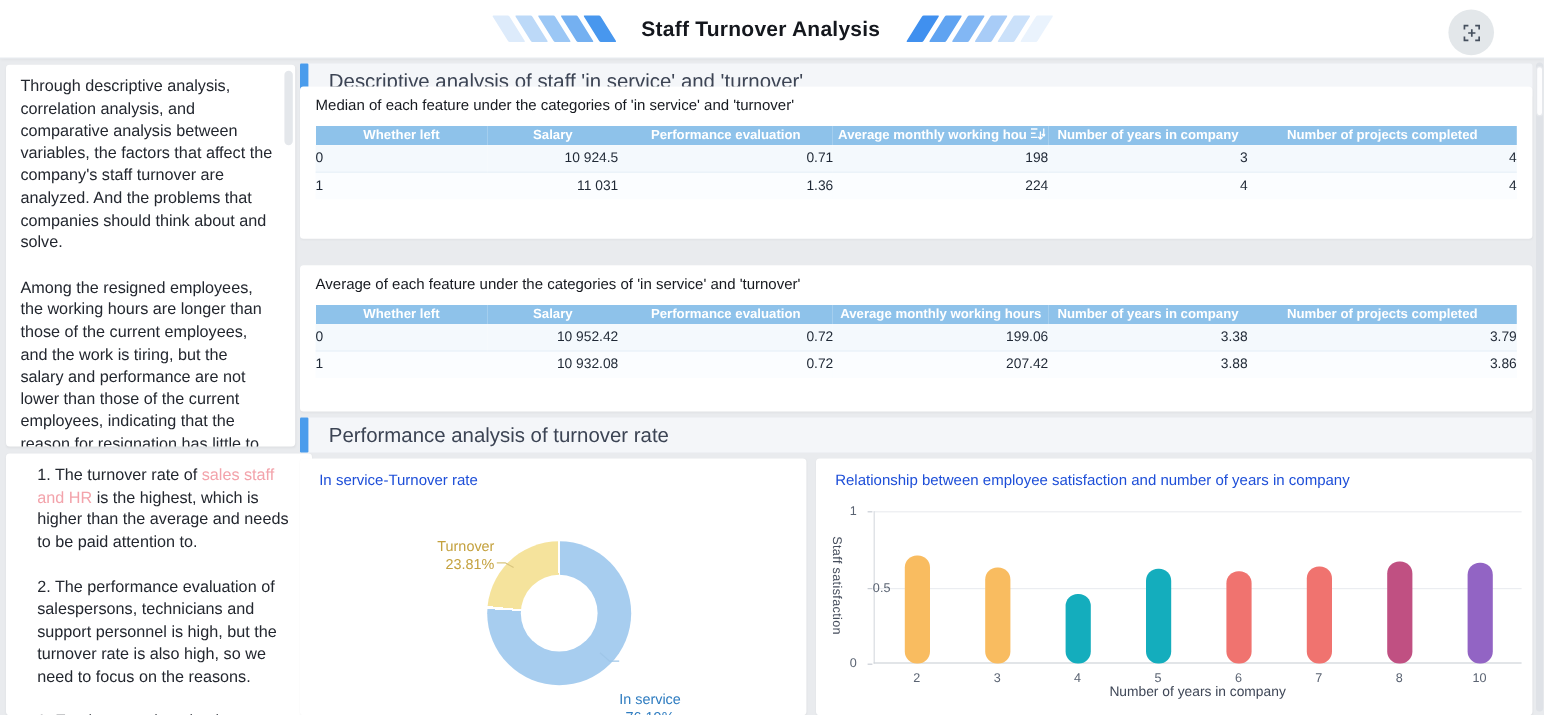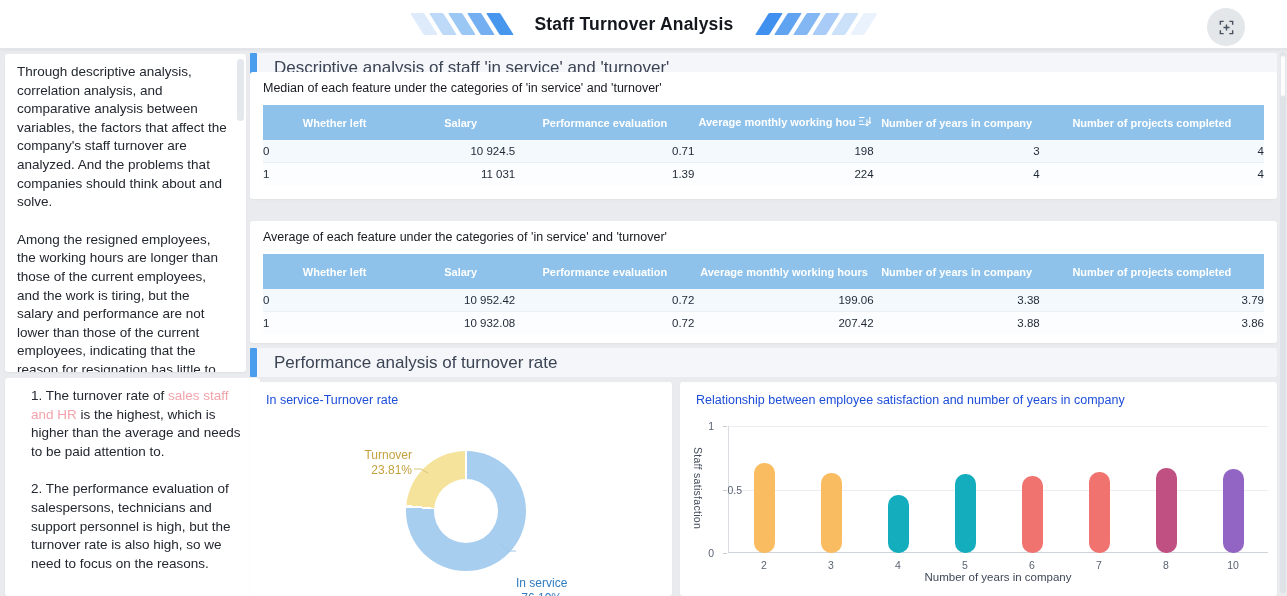--- a/index.html
+++ b/index.html
@@ -37,21 +37,21 @@
   .section-header .stitle{font-size:17px;color:#3c4454;padding-left:17px;}
   .sec1{top:53px;} .sec2{top:348px;}
 
   .card{position:absolute;background:#fff;border-radius:3px;box-shadow:0 1px 2px rgba(0,0,0,.04);}
   .tcard1{left:250px;top:72px;width:1027px;height:127px;}
   .tcard2{left:250px;top:221px;width:1027px;height:122px;}
   .card-subtitle{font-size:12.5px;color:#16191f;margin:9px 0 0 13px;}
 
   table.dtable{border-collapse:collapse;margin:10px 13px 0 13px;width:calc(100% - 26px);
                table-layout:fixed;font-size:11.5px;}
-  table.dtable th{background:#8ec2ea;color:#fff;font-weight:700;font-size:11px;height:35px;
+  table.dtable th{background:#8ec2ea;color:#fff;font-weight:700;font-size:11px;height:16px;
                   text-align:center;padding:0 4px;white-space:nowrap;overflow:hidden;position:relative;}
   table.dtable td{height:22px;color:#1f2835;border-top:1px solid #e8f1f8;padding:0;}
   table.dtable tr.r0 td{background:#f4f9fd;border-top:none;}
   table.dtable tr.r1 td{background:#fbfdff;}
   td.cell-left{text-align:left;padding-left:9px;}
   td.cell-num{text-align:right;padding-right:10px;}
   .sort-icon{display:inline-block;margin-left:3px;vertical-align:-1px;}
 
   
   .chart-card{overflow:hidden;}
@@ -162,21 +162,21 @@
             <td class="cell-left">0</td>
             <td class="cell-num">10 924.5</td>
             <td class="cell-num">0.71</td>
             <td class="cell-num">198</td>
             <td class="cell-num">3</td>
             <td class="cell-num">4</td>
           </tr>
           <tr class="r1">
             <td class="cell-left">1</td>
             <td class="cell-num">11 031</td>
-            <td class="cell-num">1.39</td>
+            <td class="cell-num">1.36</td>
             <td class="cell-num">224</td>
             <td class="cell-num">4</td>
             <td class="cell-num">4</td>
           </tr>
         </tbody>
       </table>
   </div>
 
   <div class="card tcard2">
     <div class="card-subtitle">Average of each feature under the categories of 'in service' and 'turnover'</div>

